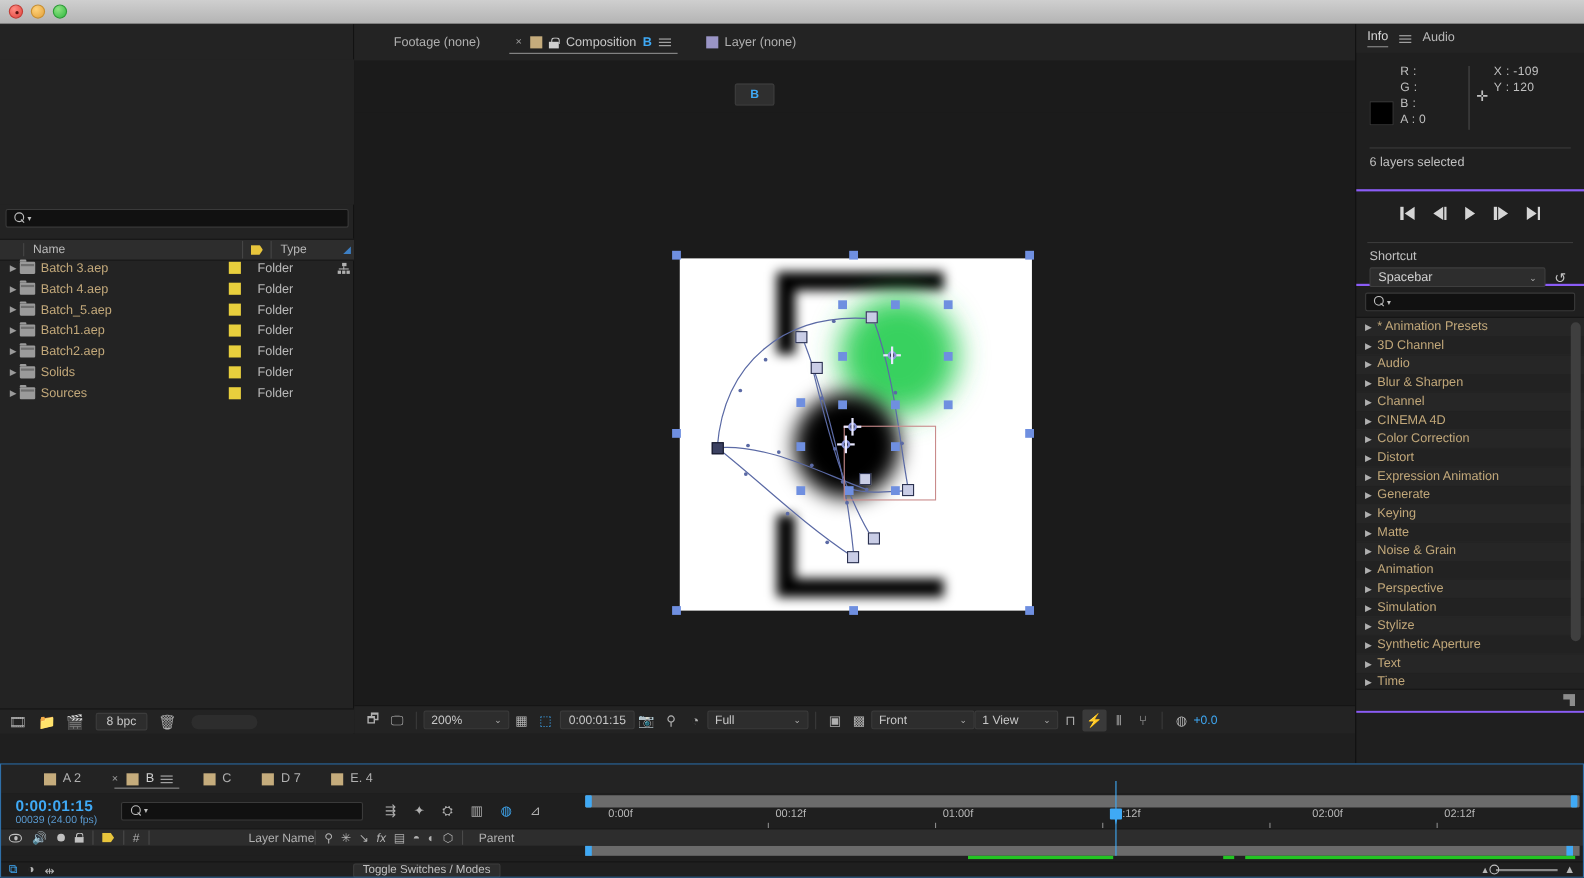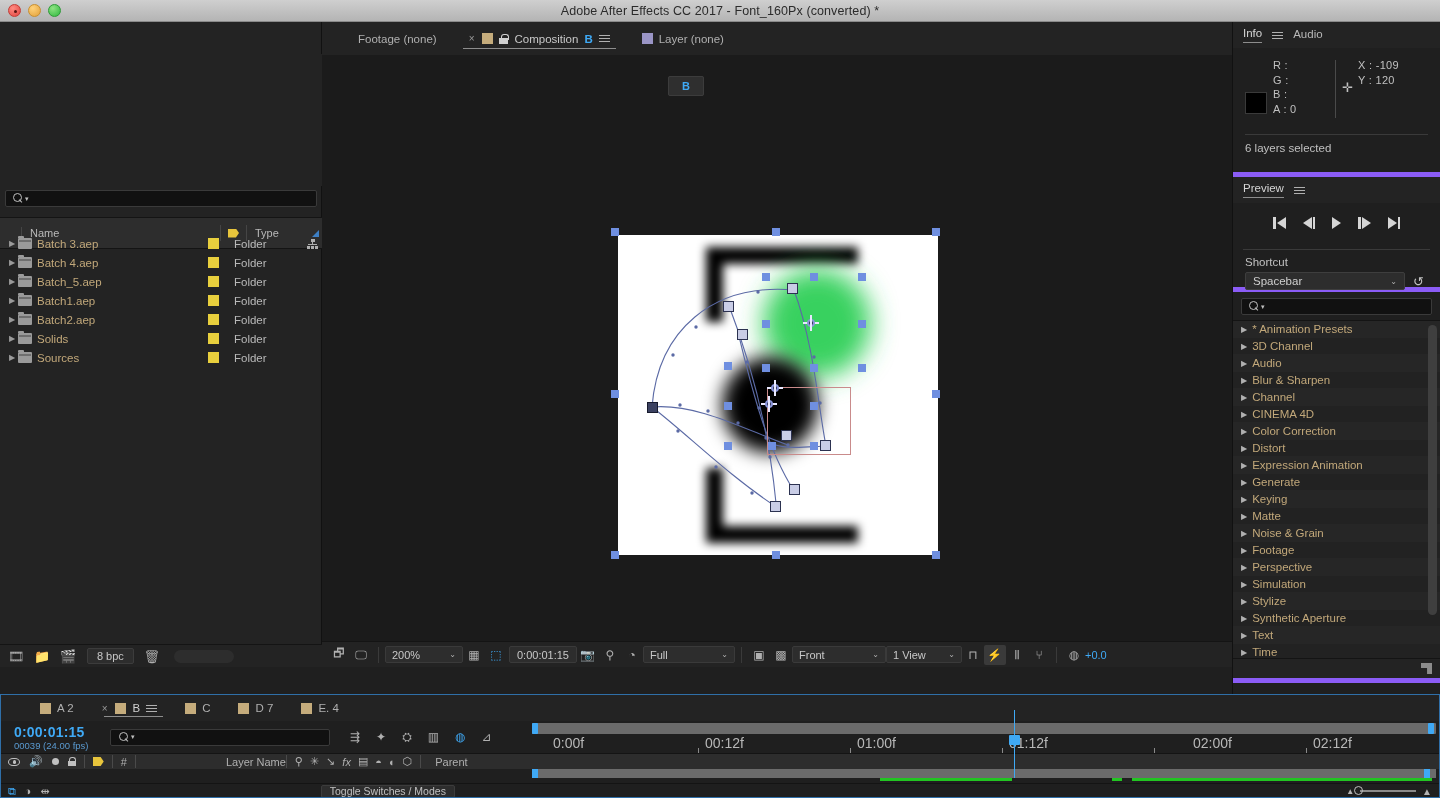--- a/index.html
+++ b/index.html
@@ -35,21 +35,21 @@
   .proj-thumb { position:absolute; left:0; top:32px; width:322px; height:132px; background:#232323;}
   .search-row { position:absolute; left:5px; top:168px; width:312px; height:17px;
      background:#111; border:1px solid #3a3a3a; border-radius:2px; display:flex;
      align-items:center; padding-left:7px; }
   .mag { width:11px; height:11px; position:relative; display:inline-block; }
   .mag:before { content:""; position:absolute; left:0; top:0; width:7px; height:7px;
      border:1.3px solid #c0c0c0; border-radius:50%; }
   .mag:after { content:""; position:absolute; left:6px; top:6px; width:4px; height:1.3px;
      background:#c0c0c0; transform:rotate(45deg); transform-origin:left center;}
   .mag-drop { color:#c0c0c0; font-size:7px; margin-left:1px; }
-  .col-head { position:absolute; left:0; top:195px; width:322px; height:32px;
+  .col-head { position:absolute; left:0; top:195px; width:322px; height:20px;
      background:#2d2d2d; border-top:1px solid #141414; border-bottom:1px solid #141414;
      display:flex; align-items:center; font-size:11px; color:#b9b9b9; }
   .col-head .c-gap { width:22px; border-right:1px solid #454545; height:12px;}
   .col-head .c-name { flex:1; padding-left:8px; }
   .col-head .c-tag { width:26px; display:flex; align-items:center; justify-content:center;
      border-left:1px solid #454545; height:16px;}
   .col-head .c-type { width:76px; padding-left:8px; border-left:1px solid #454545; height:16px;
      display:flex; align-items:center; }
   .tagicon { width:11px; height:9px; background:#e8c53c; position:relative;
      clip-path: polygon(0 0, 72% 0, 100% 50%, 72% 100%, 0 100%); }
@@ -134,21 +134,21 @@
      display:flex; align-items:center; padding:0 7px; font-size:11px; color:#c8c8c8; }
   .tb-sel { background:#2d2d2d; border:1px solid #3a3a3a; border-radius:2px; height:17px;
      display:flex; align-items:center; justify-content:space-between; padding:0 6px;
      font-size:11px; color:#c8c8c8; gap:8px;}
   .caret { font-size:8px; color:#b0b0b0; }
   .blue-txt { color:#3fa9f5; font-size:11px; }
 
   
   #rdock { left:1232px; top:22px; width:208px; height:672px; background:#1f1f1f;
      border-left:1px solid #111; }
-  .rp { border-bottom:5px solid #8b5cf6; }
+  .rp { border-bottom:2px solid #8b5cf6; }
   .rp-head { height:26px; display:flex; align-items:center; gap:10px; padding-left:10px;
      background:#232323;}
   .rp-tab { font-size:11.5px; color:#b8b8b8; padding-bottom:3px;}
   .rp-tab.active { color:#d5d5d5; border-bottom:1.5px solid #8d8d8d; }
 
   .info-body { height:124px; padding:10px 12px 0 12px; position:relative; }
   .info-swatch { position:absolute; left:12px; top:44px; width:22px; height:22px;
      background:#000; border:1px solid #3a3a3a;}
   .info-cols { display:flex; }
   .info-left { width:90px; padding-left:28px; }
@@ -206,21 +206,21 @@
   .tc-main { font-size:14px; color:#3fa9f5; font-weight:bold; letter-spacing:.2px;}
   .tc-sub { font-size:9.5px; color:#5a9ad0; }
   .tl-search { width:220px; height:17px; background:#111; border:1px solid #3a3a3a;
      border-radius:2px; display:flex; align-items:center; padding-left:8px;}
   .tl-icons { display:flex; gap:16px; margin-left:20px; color:#b0b0b0; font-size:12px;}
   .ruler { position:absolute; left:532px; top:0; right:0; height:32px; }
   .rul-top { position:absolute; left:0; top:2px; right:4px; height:11px; background:#6b6b6b;
      border-radius:1px;}
   .rul-cap { position:absolute; top:2px; width:6px; height:11px; background:#3fa9f5; border-radius:1px;}
   .rul-labels { position:absolute; left:0; top:14px; right:0; height:18px; }
-  .rl { position:absolute; font-size:14px; color:#b8b8b8; top:0;padding-left:21px;}
+  .rl { position:absolute; font-size:10px; color:#b8b8b8; top:0;padding-left:21px;}
   .rt { position:absolute; width:1px; height:5px; background:#8a8a8a; top:13px;}
   .playhead { position:absolute; top:14px; width:11px; height:15px; }
   .playhead i{position:absolute;left:0;top:0;width:11px;height:10px;background:#3fa9f5;
      border-radius:1px;}
   .playhead b{position:absolute;left:4px;top:8px;width:3px;height:7px;background:#3fa9f5;
      clip-path:polygon(0 0,100% 0,50% 100%);}
   .playline { position:absolute; top:24px; width:1px; background:#3fa9f5; }
 
   .lyr-head { height:17px; background:#2d2d2d; border-top:1px solid #141414;
      border-bottom:1px solid #141414; display:flex; align-items:center; font-size:11px;
@@ -258,21 +258,20 @@
 <body>
 
 <div class="app">
 
   <div class="titlebar">
     <div class="tl-lights">
       <div class="light l-red"></div>
       <div class="light l-yel"></div>
       <div class="light l-grn"></div>
     </div>
-    <div class="tl-title">Adobe After Effects CC 2017 - Font_160Px (converted) *</div>
   </div>
 
   <div class="panel" id="project">
     <div class="proj-thumb"></div>
 
     <div class="search-row">
       <span class="mag"></span>
       <span class="mag-drop">▾</span>
     </div>
 
@@ -583,28 +582,20 @@
             <div><span>Y :</span>
                  <span>120</span></div>
           </div>
         </div>
         <div class="info-rule"></div>
         <div class="info-sel">6 layers selected</div>
       </div>
     </div>
 
     <div class="rp">
-      <div class="rp-head">
-        <span class="rp-tab active">Preview</span>
-        <span class="hamb">
-            <i></i>
-            <i></i>
-            <i></i>
-          </span>
-      </div>
       <div class="prev-body">
         <div class="transport">
           <span class="t-btn">
               <i class="bar-v"></i>
               <i class="tri-l"></i>
             </span>
           <span class="t-btn">
               <i class="tri-l"></i>
               <i class="bar-v"></i>
             </span>
@@ -686,21 +677,21 @@
             <div class="ep-item">
               <span class="ep-arrow">▶</span>
               <span>Matte</span>
             </div>
             <div class="ep-item">
               <span class="ep-arrow">▶</span>
               <span>Noise &amp; Grain</span>
             </div>
             <div class="ep-item">
               <span class="ep-arrow">▶</span>
-              <span>Footage</span>
+              <span>Animation</span>
             </div>
             <div class="ep-item">
               <span class="ep-arrow">▶</span>
               <span>Perspective</span>
             </div>
             <div class="ep-item">
               <span class="ep-arrow">▶</span>
               <span>Simulation</span>
             </div>
             <div class="ep-item">

